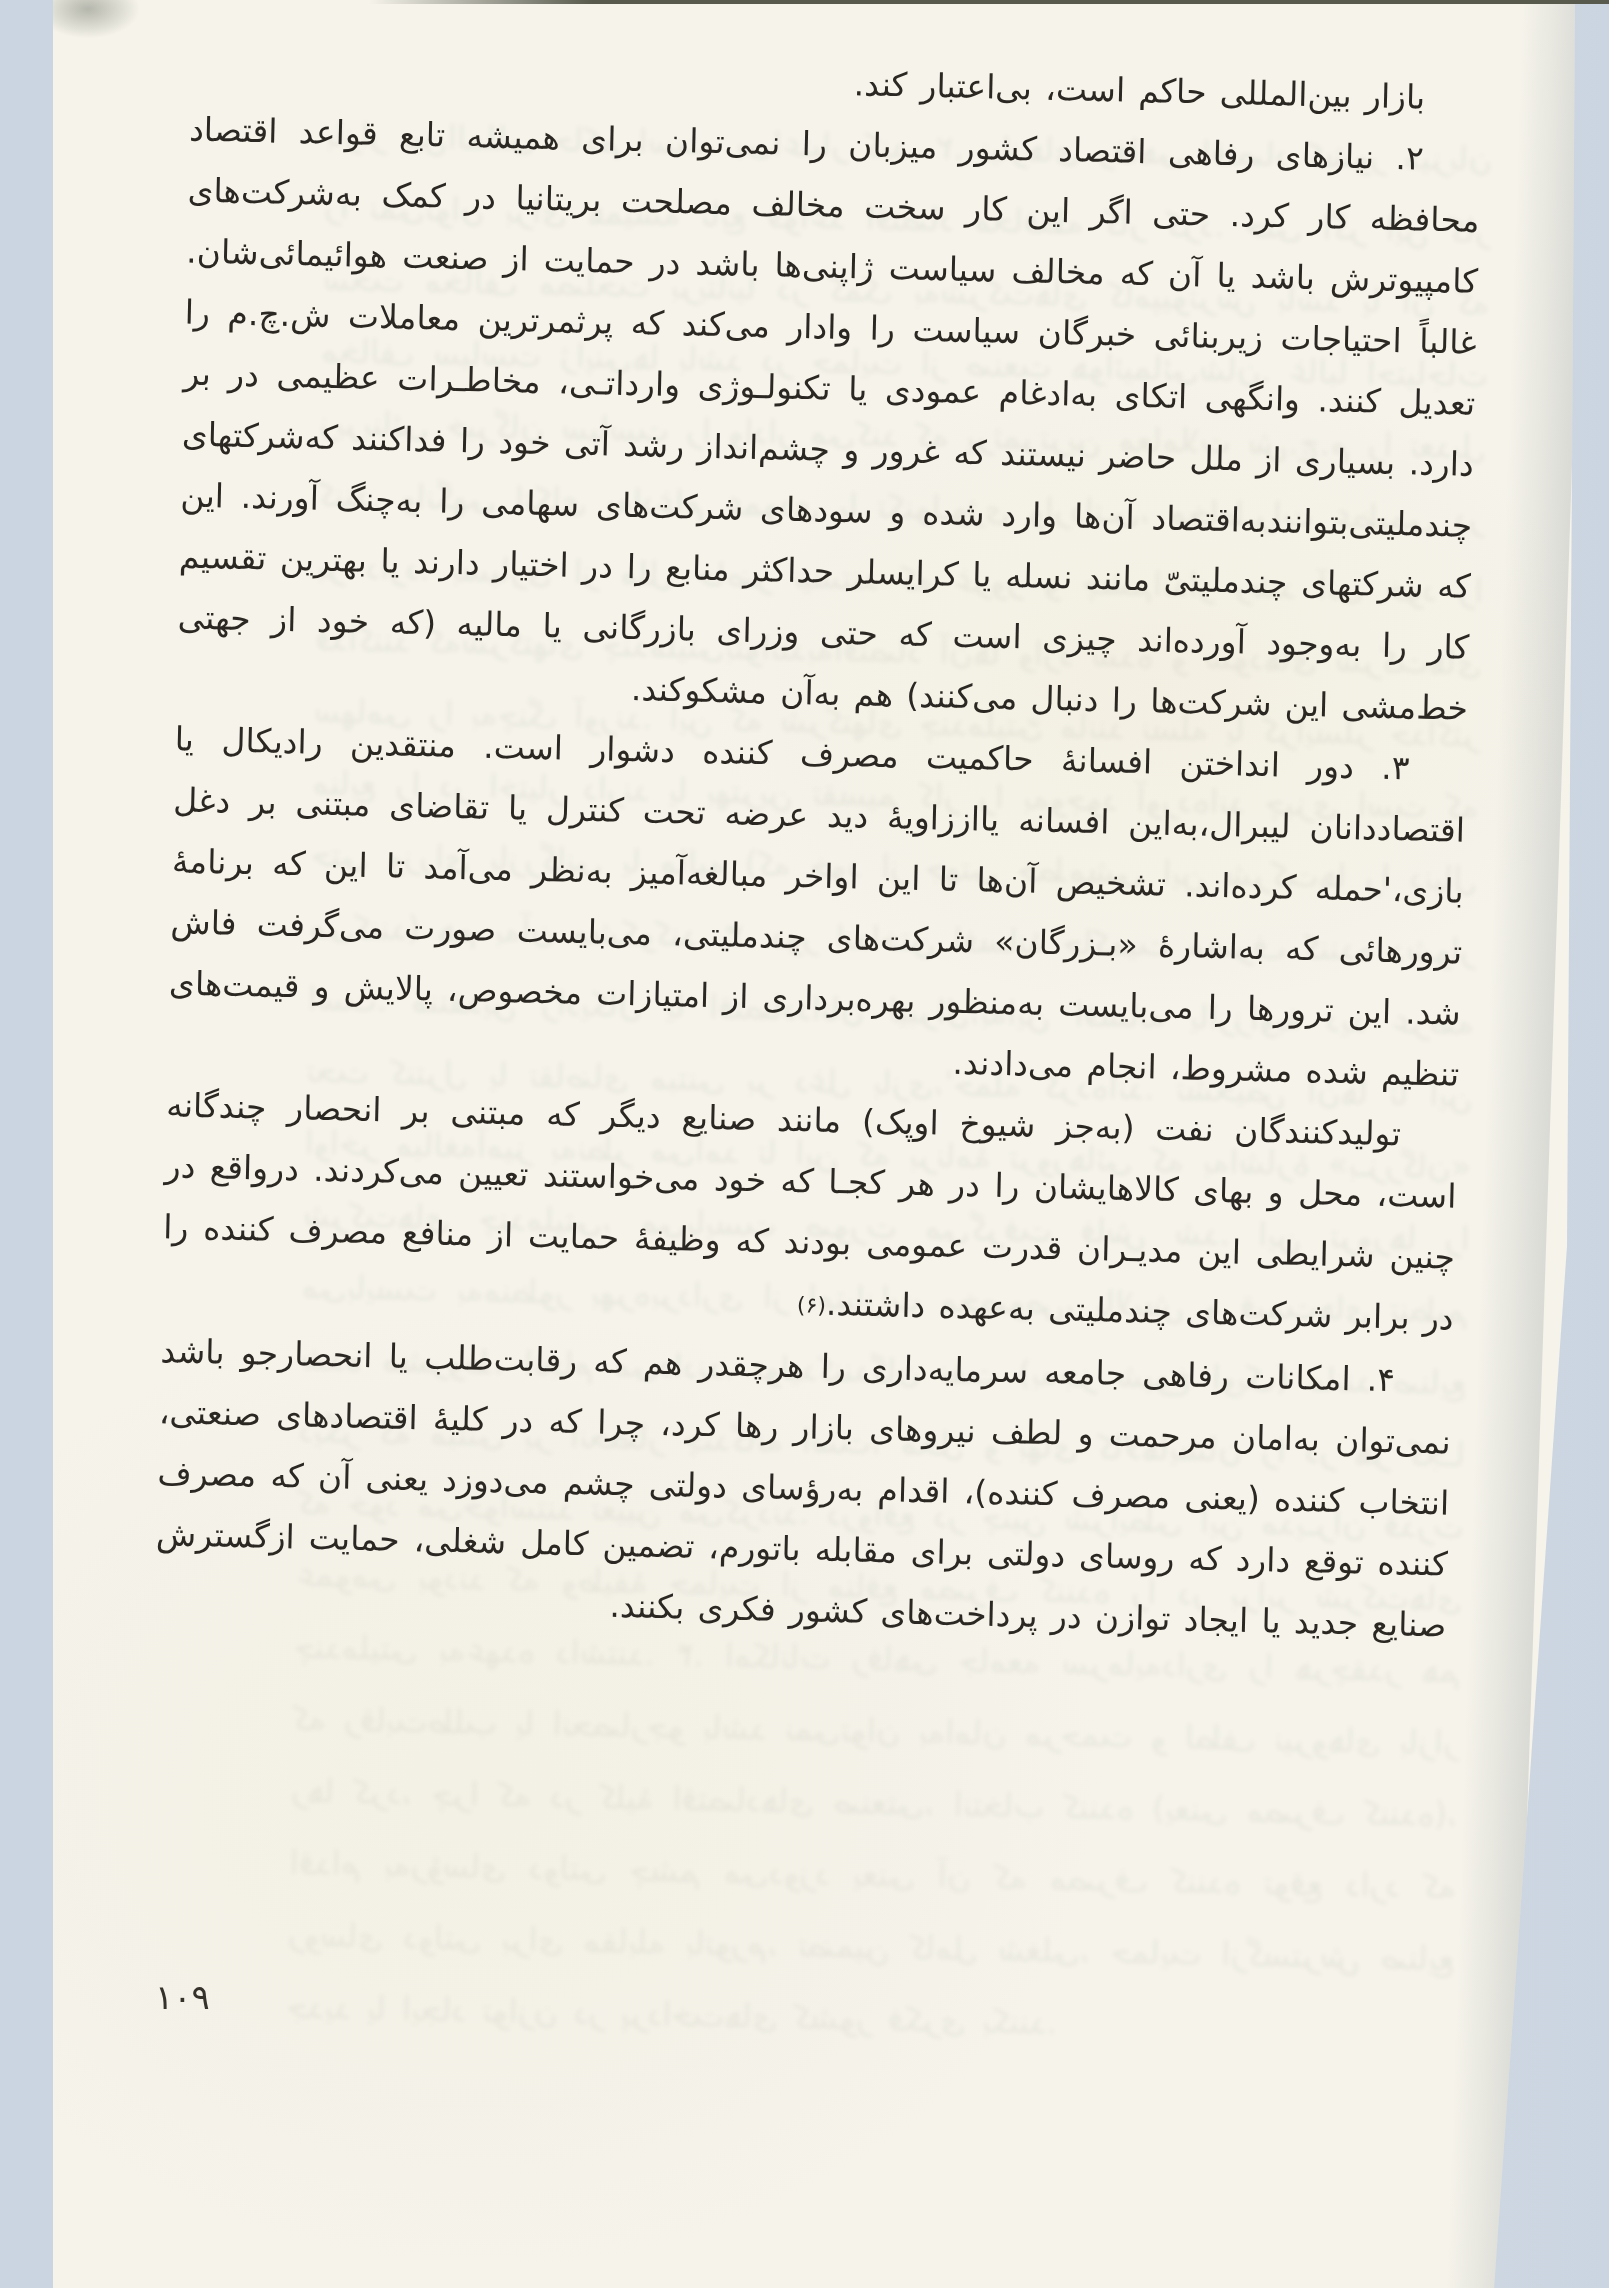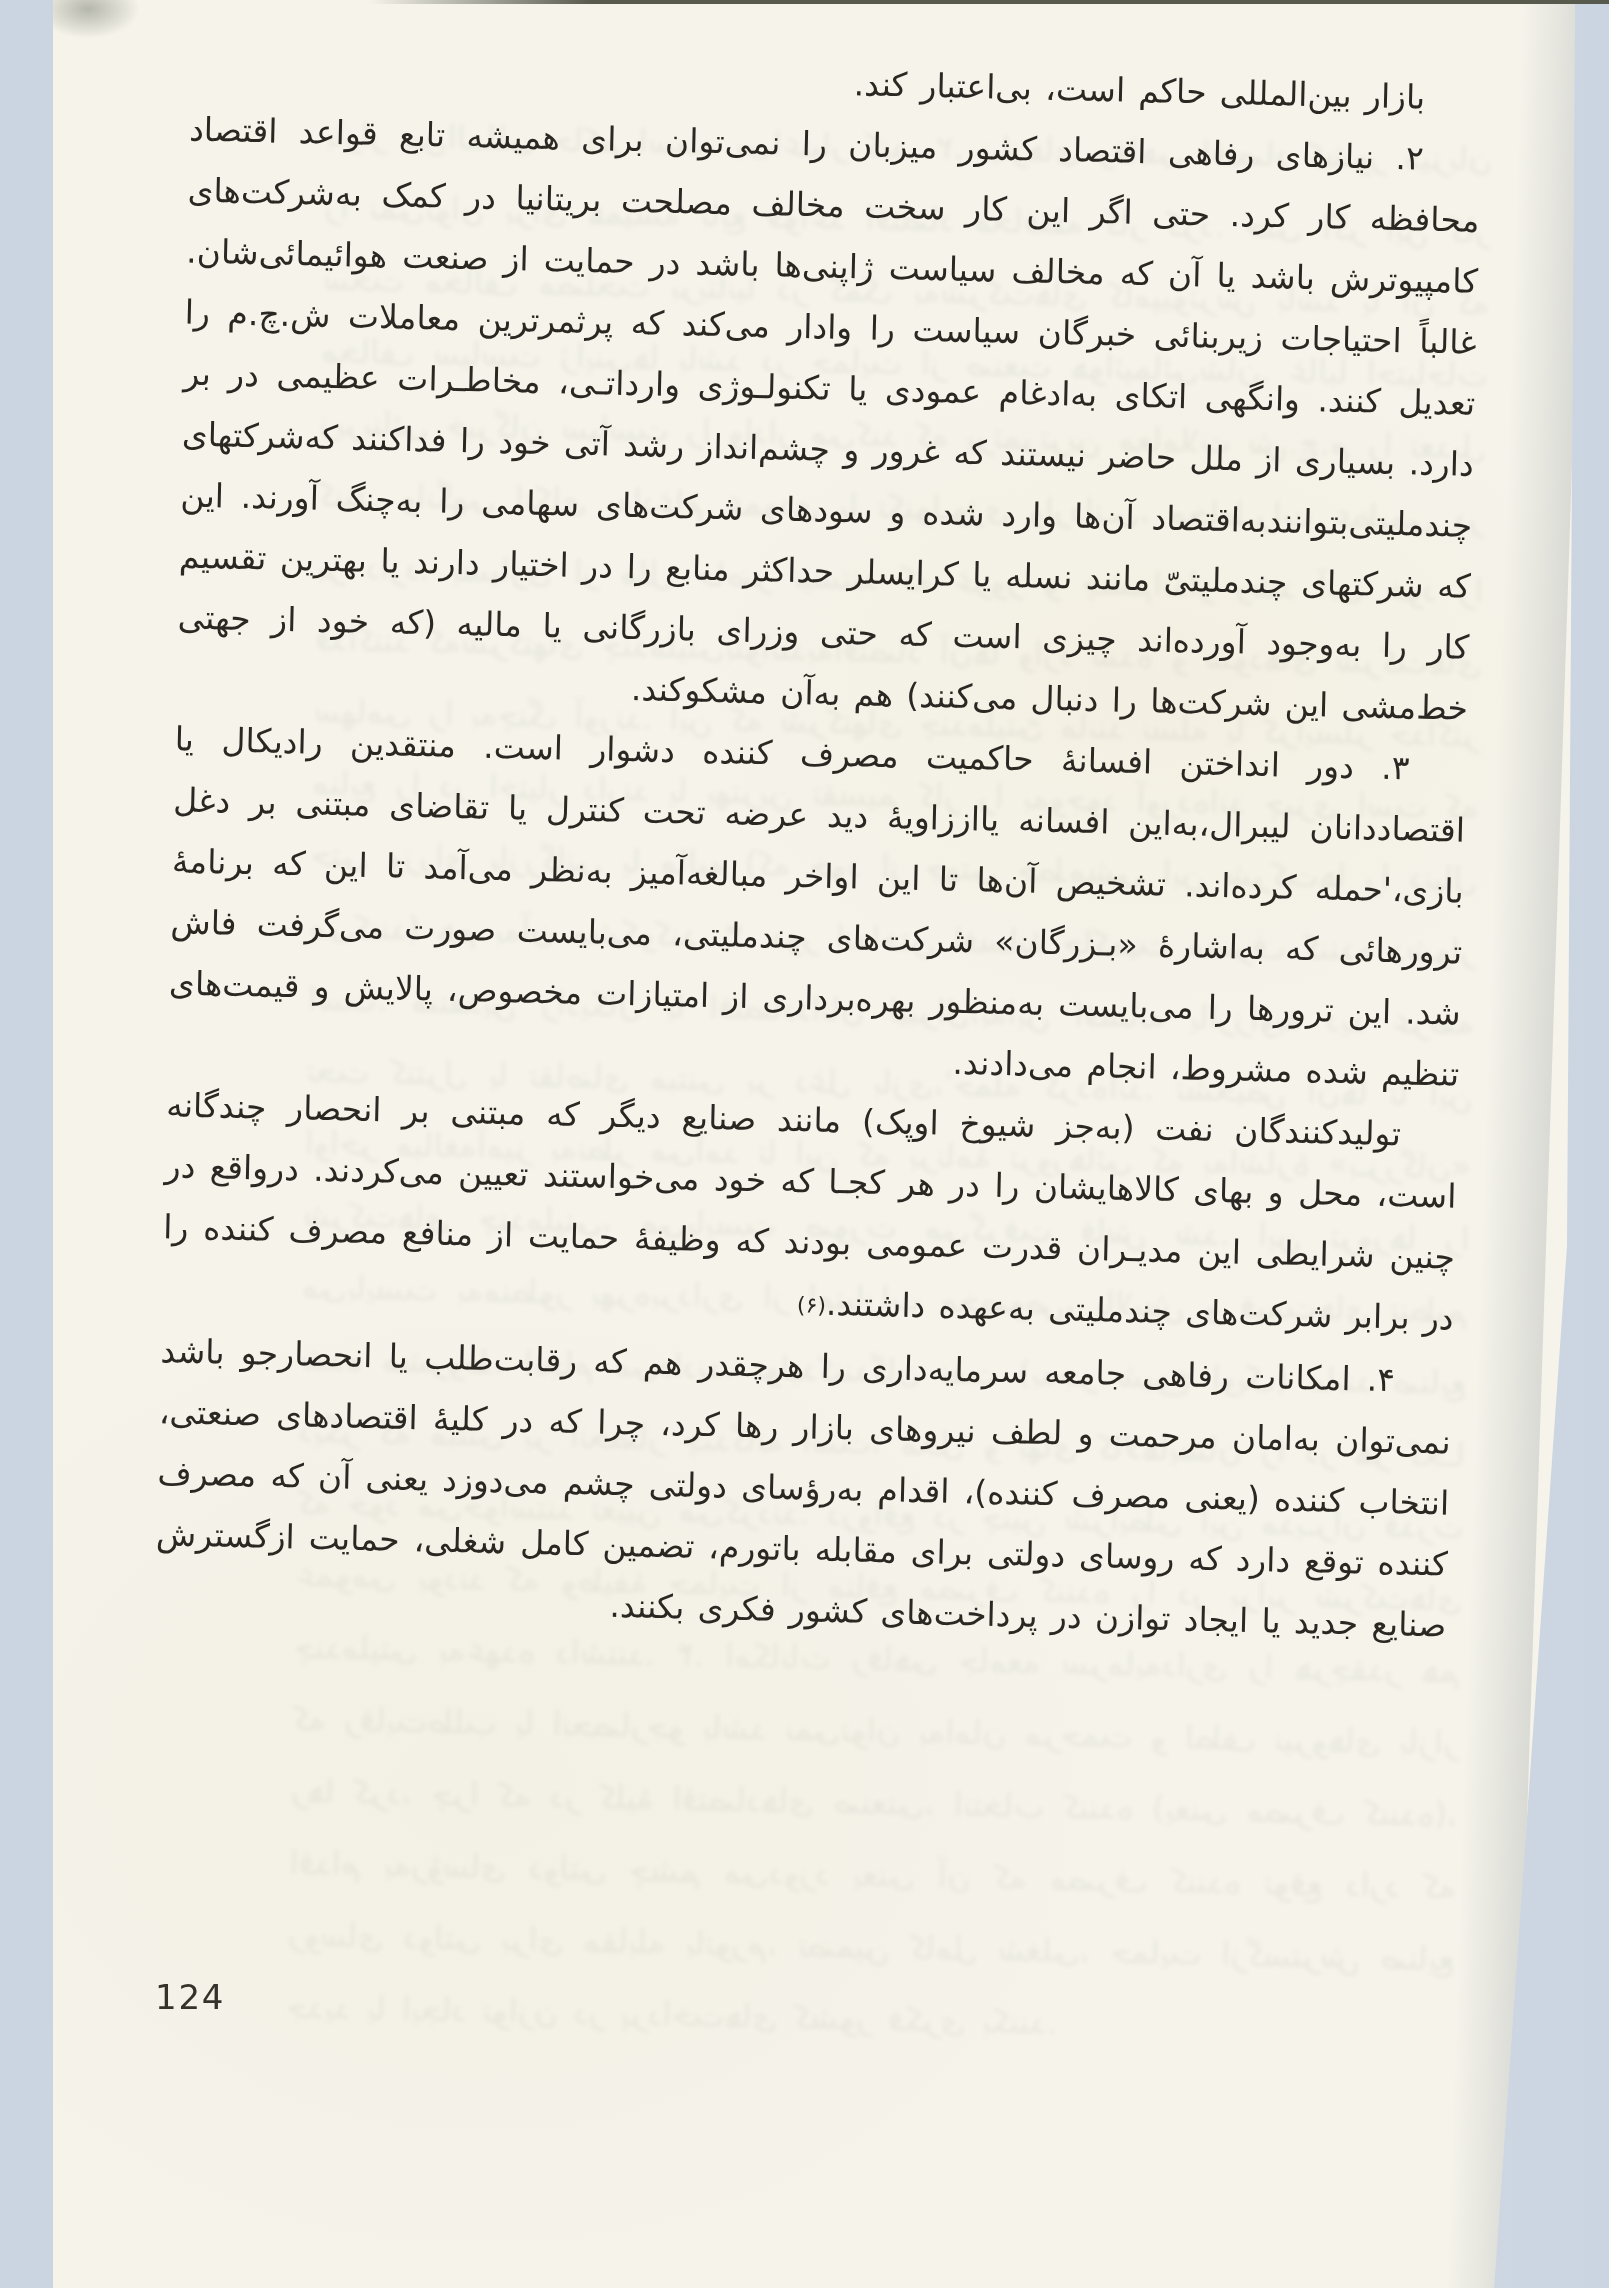--- a/index.html
+++ b/index.html
@@ -81,17 +81,17 @@
     <div class="corner-curl-shadow"></div>
     <div class="page-right-edge-shade"></div>
     <div class="ghost">بازار بین‌المللی حاکم است، بی‌اعتبار کند. ۲. نیازهای رفاهی اقتصاد کشور میزبان را نمی‌توان برای همیشه تابع قواعد اقتصاد محافظه کار کرد. حتی اگر این کار سخت مخالف مصلحت بریتانیا در کمک به‌شرکت‌های کامپیوترش باشد یا آن که مخالف سیاست ژاپنی‌ها باشد در حمایت از صنعت هوائیمائی‌شان. غالباً احتیاجات زیربنائی خبرگان سیاست را وادار می‌کند که پرثمرترین معاملات ش.چ.م را تعدیل کنند. وانگهی اتکای به‌ادغام عمودی یا تکنولـوژی وارداتـی، مخاطـرات عظیمی در بر دارد. بسیاری از ملل حاضر نیستند که غرور و چشم‌انداز رشد آتی خود را فداکنند که‌شرکتهای چندملیتی‌بتوانندبه‌اقتصاد آن‌ها وارد شده و سودهای شرکت‌های سهامی را به‌چنگ آورند. این که شرکتهای چندملیتیّ مانند نسله یا کرایسلر حداکثر منابع را در اختیار دارند یا بهترین تقسیم کار را به‌وجود آورده‌اند چیزی است که حتی وزرای بازرگانی یا مالیه (که خود از جهتی خط‌مشی این شرکت‌ها را دنبال می‌کنند) هم به‌آن مشکوکند. ۳. دور انداختن افسانهٔ حاکمیت مصرف کننده دشوار است. منتقدین رادیکال یا اقتصاددانان لیبرال،به‌این افسانه یااززاویهٔ دید عرضه تحت کنترل یا تقاضای مبتنی بر دغل بازی،'حمله کرده‌اند. تشخیص آن‌ها تا این اواخر مبالغه‌آمیز به‌نظر می‌آمد تا این که برنامهٔ ترورهائی که به‌اشارهٔ «بـزرگان» شرکت‌های چندملیتی، می‌بایست صورت می‌گرفت فاش شد. این ترورها را می‌بایست به‌منظور بهره‌برداری از امتیازات مخصوص، پالایش و قیمت‌های تنظیم شده مشروط، انجام می‌دادند. تولیدکنندگان نفت (به‌جز شیوخ اوپک) مانند صنایع دیگر که مبتنی بر انحصار چندگانه است، محل و بهای کالاهایشان را در هر کجـا که خود می‌خواستند تعیین می‌کردند. درواقع در چنین شرایطی این مدیـران قدرت عمومی بودند که وظیفهٔ حمایت از منافع مصرف کننده را در برابر شرکت‌های چندملیتی به‌عهده داشتند. ۴. امکانات رفاهی جامعه سرمایه‌داری را هرچقدر هم که رقابت‌طلب یا انحصارجو باشد نمی‌توان به‌امان مرحمت و لطف نیروهای بازار رها کرد، چرا که در کلیهٔ اقتصادهای صنعتی، انتخاب کننده (یعنی مصرف کننده)، اقدام به‌رؤسای دولتی چشم می‌دوزد یعنی آن که مصرف کننده توقع دارد که روسای دولتی برای مقابله باتورم، تضمین کامل شغلی، حمایت ازگسترش صنایع جدید یا ایجاد توازن در پرداخت‌های کشور فکری بکنند.</div>
     <div class="text-block">
         <p class="indent">بازار بین‌المللی حاکم است، بی‌اعتبار کند.</p>
         <p class="indent">۲. نیازهای رفاهی اقتصاد کشور میزبان را نمی‌توان برای همیشه تابع قواعد اقتصاد محافظه کار کرد. حتی اگر این کار سخت مخالف مصلحت بریتانیا در کمک به‌شرکت‌های کامپیوترش باشد یا آن که مخالف سیاست ژاپنی‌ها باشد در حمایت از صنعت هوائیمائی‌شان. غالباً احتیاجات زیربنائی خبرگان سیاست را وادار می‌کند که پرثمرترین معاملات ش.چ.م را تعدیل کنند. وانگهی اتکای به‌ادغام عمودی یا تکنولـوژی وارداتـی، مخاطـرات عظیمی در بر دارد. بسیاری از ملل حاضر نیستند که غرور و چشم‌انداز رشد آتی خود را فداکنند که‌شرکتهای چندملیتی‌بتوانندبه‌اقتصاد آن‌ها وارد شده و سودهای شرکت‌های سهامی را به‌چنگ آورند. این که شرکتهای چندملیتیّ مانند نسله یا کرایسلر حداکثر منابع را در اختیار دارند یا بهترین تقسیم کار را به‌وجود آورده‌اند چیزی است که حتی وزرای بازرگانی یا مالیه (که خود از جهتی خط‌مشی این شرکت‌ها را دنبال می‌کنند) هم به‌آن مشکوکند.</p>
         <p class="indent">۳. دور انداختن افسانهٔ حاکمیت مصرف کننده دشوار است. منتقدین رادیکال یا اقتصاددانان لیبرال،به‌این افسانه یااززاویهٔ دید عرضه تحت کنترل یا تقاضای مبتنی بر دغل بازی،'حمله کرده‌اند. تشخیص آن‌ها تا این اواخر مبالغه‌آمیز به‌نظر می‌آمد تا این که برنامهٔ ترورهائی که به‌اشارهٔ «بـزرگان» شرکت‌های چندملیتی، می‌بایست صورت می‌گرفت فاش شد. این ترورها را می‌بایست به‌منظور بهره‌برداری از امتیازات مخصوص، پالایش و قیمت‌های تنظیم شده مشروط، انجام می‌دادند.</p>
         <p class="indent">تولیدکنندگان نفت (به‌جز شیوخ اوپک) مانند صنایع دیگر که مبتنی بر انحصار چندگانه است، محل و بهای کالاهایشان را در هر کجـا که خود می‌خواستند تعیین می‌کردند. درواقع در چنین شرایطی این مدیـران قدرت عمومی بودند که وظیفهٔ حمایت از منافع مصرف کننده را در برابر شرکت‌های چندملیتی به‌عهده داشتند.<span class="footnote">(۶)</span></p>
         <p class="indent">۴. امکانات رفاهی جامعه سرمایه‌داری را هرچقدر هم که رقابت‌طلب یا انحصارجو باشد نمی‌توان به‌امان مرحمت و لطف نیروهای بازار رها کرد، چرا که در کلیهٔ اقتصادهای صنعتی، انتخاب کننده (یعنی مصرف کننده)، اقدام به‌رؤسای دولتی چشم می‌دوزد یعنی آن که مصرف کننده توقع دارد که روسای دولتی برای مقابله باتورم، تضمین کامل شغلی، حمایت ازگسترش صنایع جدید یا ایجاد توازن در پرداخت‌های کشور فکری بکنند.</p>
       </div>
-    <div class="page-number">124</div>
+    <div class="page-number">۱۰۹</div>
   </div>
   <div class="top-edge-shadow"></div>
 </div>
 
 
 </body></html>

